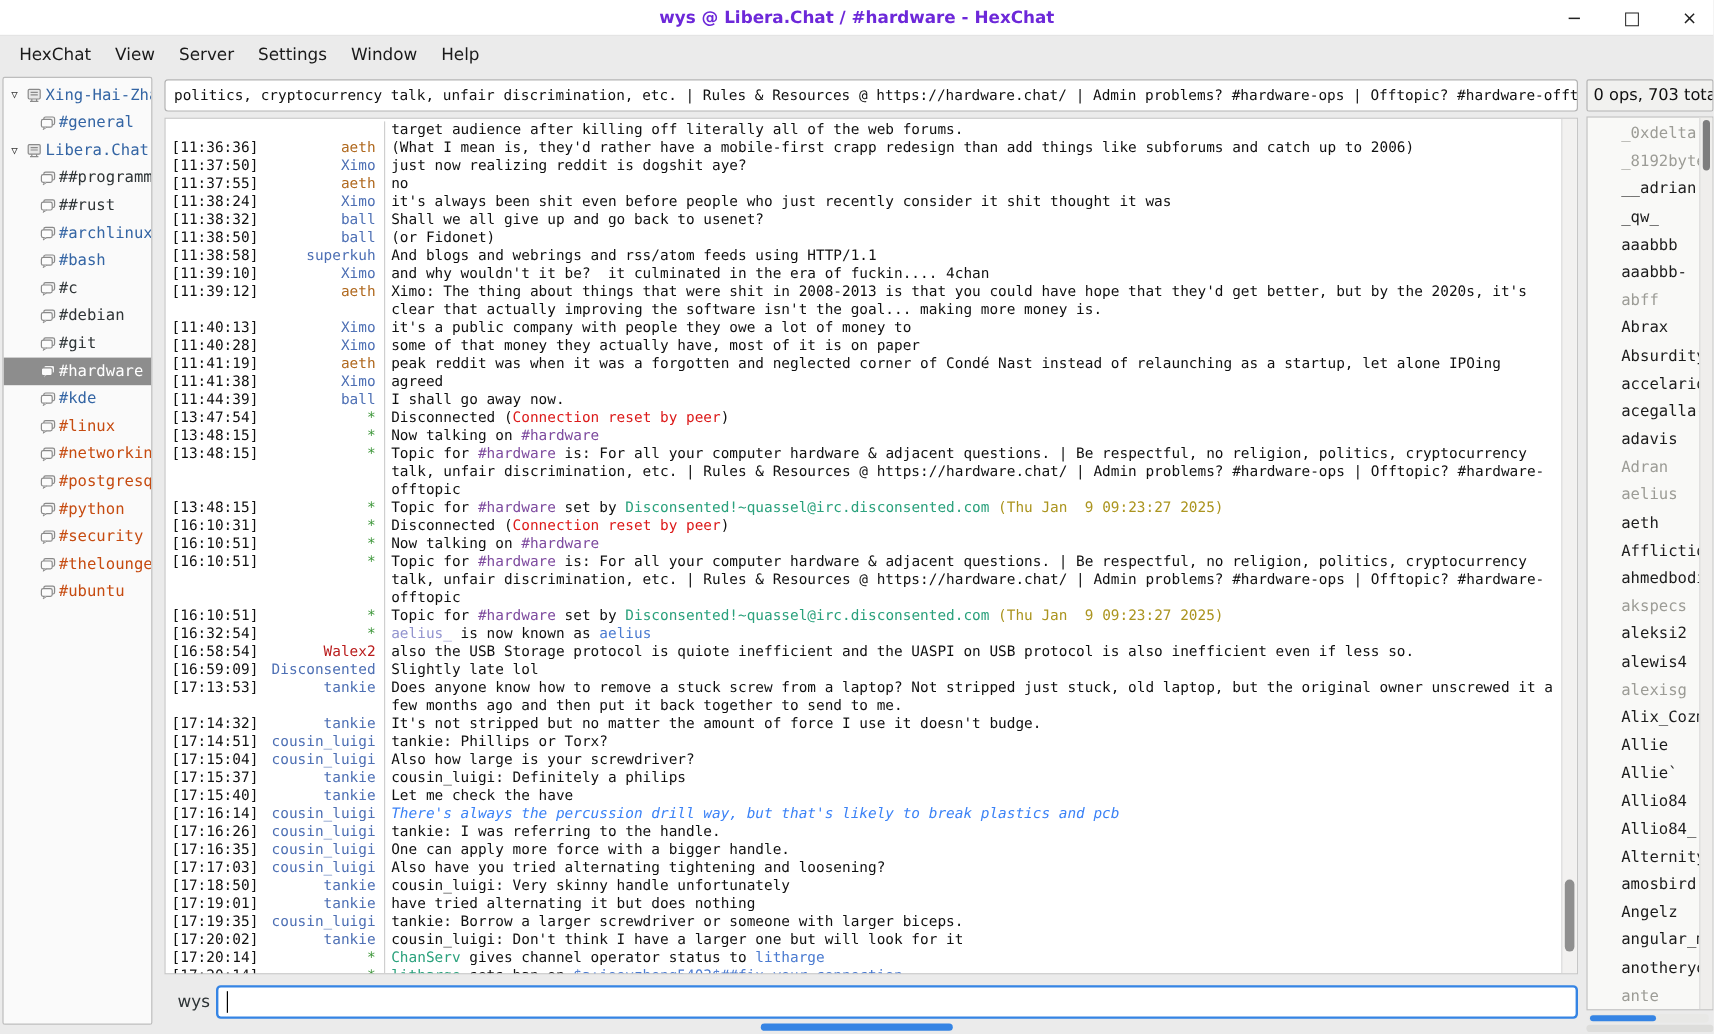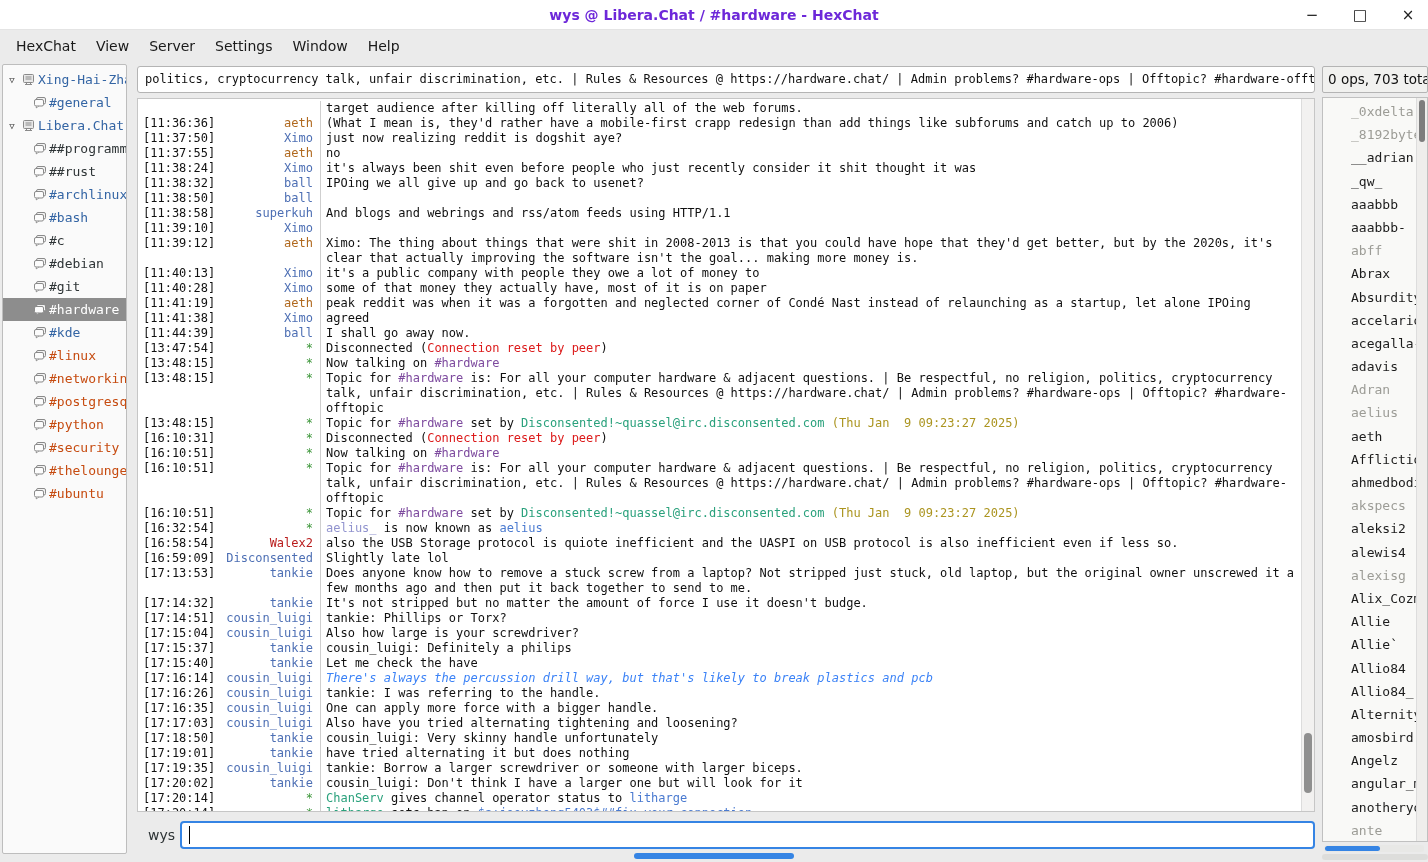--- a/index.html
+++ b/index.html
@@ -366,34 +366,36 @@
         <span class="c-msg"><span style="color: rgb(16, 16, 16);">no</span></span>
       </div>
       <div class="chat-row">
         <span class="c-ts">[11:38:24]</span>
         <span class="c-nick" style="color: rgb(77, 111, 180);">Ximo</span>
         <span class="c-msg"><span style="color: rgb(16, 16, 16);">it's always been shit even before people who just recently consider it shit thought it was</span></span>
       </div>
       <div class="chat-row">
         <span class="c-ts">[11:38:32]</span>
         <span class="c-nick" style="color: rgb(77, 111, 180);">ball</span>
-        <span class="c-msg"><span style="color: rgb(16, 16, 16);">IPOing we all give up and go back to usenet?</span></span>
+        <span class="c-msg"><span style="color: rgb(16, 16, 16);">Shall we all give up and go back to usenet?</span></span>
       </div>
       <div class="chat-row">
         <span class="c-ts">[11:38:50]</span>
         <span class="c-nick" style="color: rgb(77, 111, 180);">ball</span>
+        <span class="c-msg"><span style="color: rgb(16, 16, 16);">(or Fidonet)</span></span>
       </div>
       <div class="chat-row">
         <span class="c-ts">[11:38:58]</span>
         <span class="c-nick" style="color: rgb(77, 111, 180);">superkuh</span>
         <span class="c-msg"><span style="color: rgb(16, 16, 16);">And blogs and webrings and rss/atom feeds using HTTP/1.1</span></span>
       </div>
       <div class="chat-row">
         <span class="c-ts">[11:39:10]</span>
         <span class="c-nick" style="color: rgb(77, 111, 180);">Ximo</span>
+        <span class="c-msg"><span style="color: rgb(16, 16, 16);">and why wouldn't it be?  it culminated in the era of fuckin.... 4chan</span></span>
       </div>
       <div class="chat-row">
         <span class="c-ts">[11:39:12]</span>
         <span class="c-nick" style="color: rgb(176, 105, 31);">aeth</span>
         <span class="c-msg"><span style="color: rgb(16, 16, 16);">Ximo: The thing about things that were shit in 2008-2013 is that you could have hope that they'd get better, but by the 2020s, it's clear that actually improving the software isn't the goal... making more money is.</span></span>
       </div>
       <div class="chat-row">
         <span class="c-ts">[11:40:13]</span>
         <span class="c-nick" style="color: rgb(77, 111, 180);">Ximo</span>
         <span class="c-msg"><span style="color: rgb(16, 16, 16);">it's a public company with people they owe a lot of money to</span></span>

